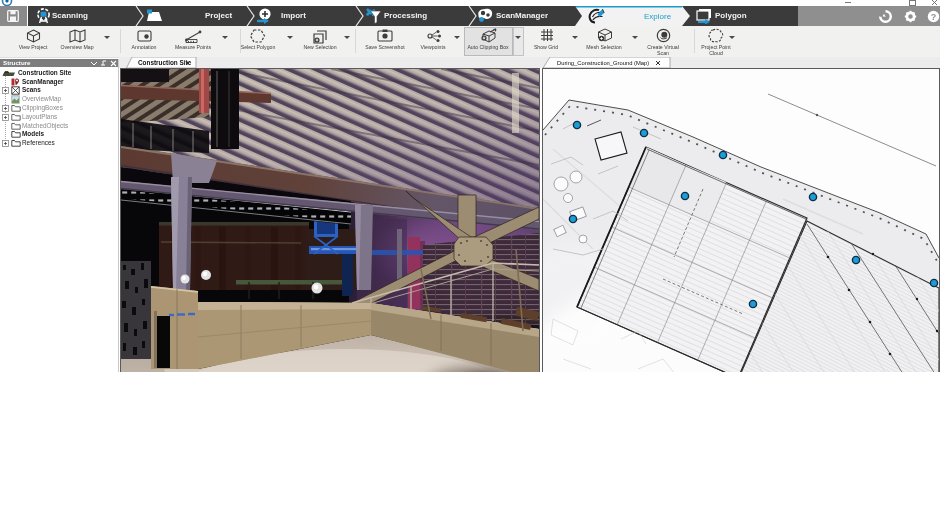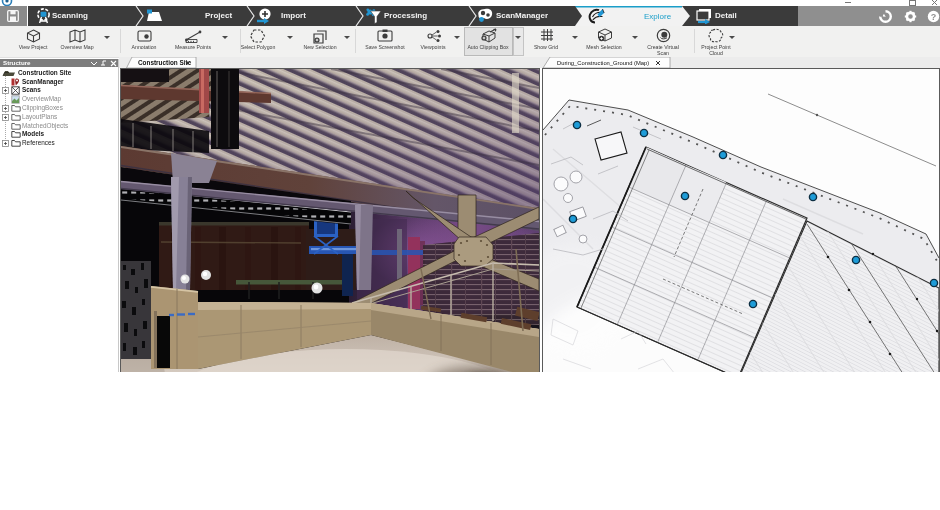--- a/index.html
+++ b/index.html
@@ -43,21 +43,21 @@
     <path d="M0 0 L112 0 L120 10 L112 20 L0 20 Z" fill="#f2f2f2"></path>
     <path d="M0 0.6 L112 0.6" stroke="#1a9ec9" stroke-width="1.6"></path>
   </svg>
 
   <div class="abs tabtext" style="left:52px;top:11px;">Scanning</div>
   <div class="abs tabtext" style="left:165px;top:11px;padding-left:40px;">Project</div>
   <div class="abs tabtext" style="left:281px;top:11px;">Import</div>
   <div class="abs tabtext" style="left:384px;top:11px;">Processing</div>
   <div class="abs tabtext" style="left:496px;top:11px;">ScanManager</div>
   <div class="abs" style="left:606px;top:11.5px;font-size:8px;color:#1a9ec9;padding-left:38px;">Explore</div>
-  <div class="abs tabtext" style="left:715px;top:11px;">Detail</div>
+  <div class="abs tabtext" style="left:715px;top:11px;">Polygon</div>
 
   <svg class="abs" style="left:135px;top:6px" width="10" height="20">
       <path d="M1 0 L8 10 L1 20" fill="none" stroke="#e8e8e8" stroke-width="1.2"></path>
     </svg>
   <svg class="abs" style="left:246px;top:6px" width="10" height="20">
       <path d="M1 0 L8 10 L1 20" fill="none" stroke="#e8e8e8" stroke-width="1.2"></path>
     </svg>
   <svg class="abs" style="left:355px;top:6px" width="10" height="20">
       <path d="M1 0 L8 10 L1 20" fill="none" stroke="#e8e8e8" stroke-width="1.2"></path>
     </svg>

